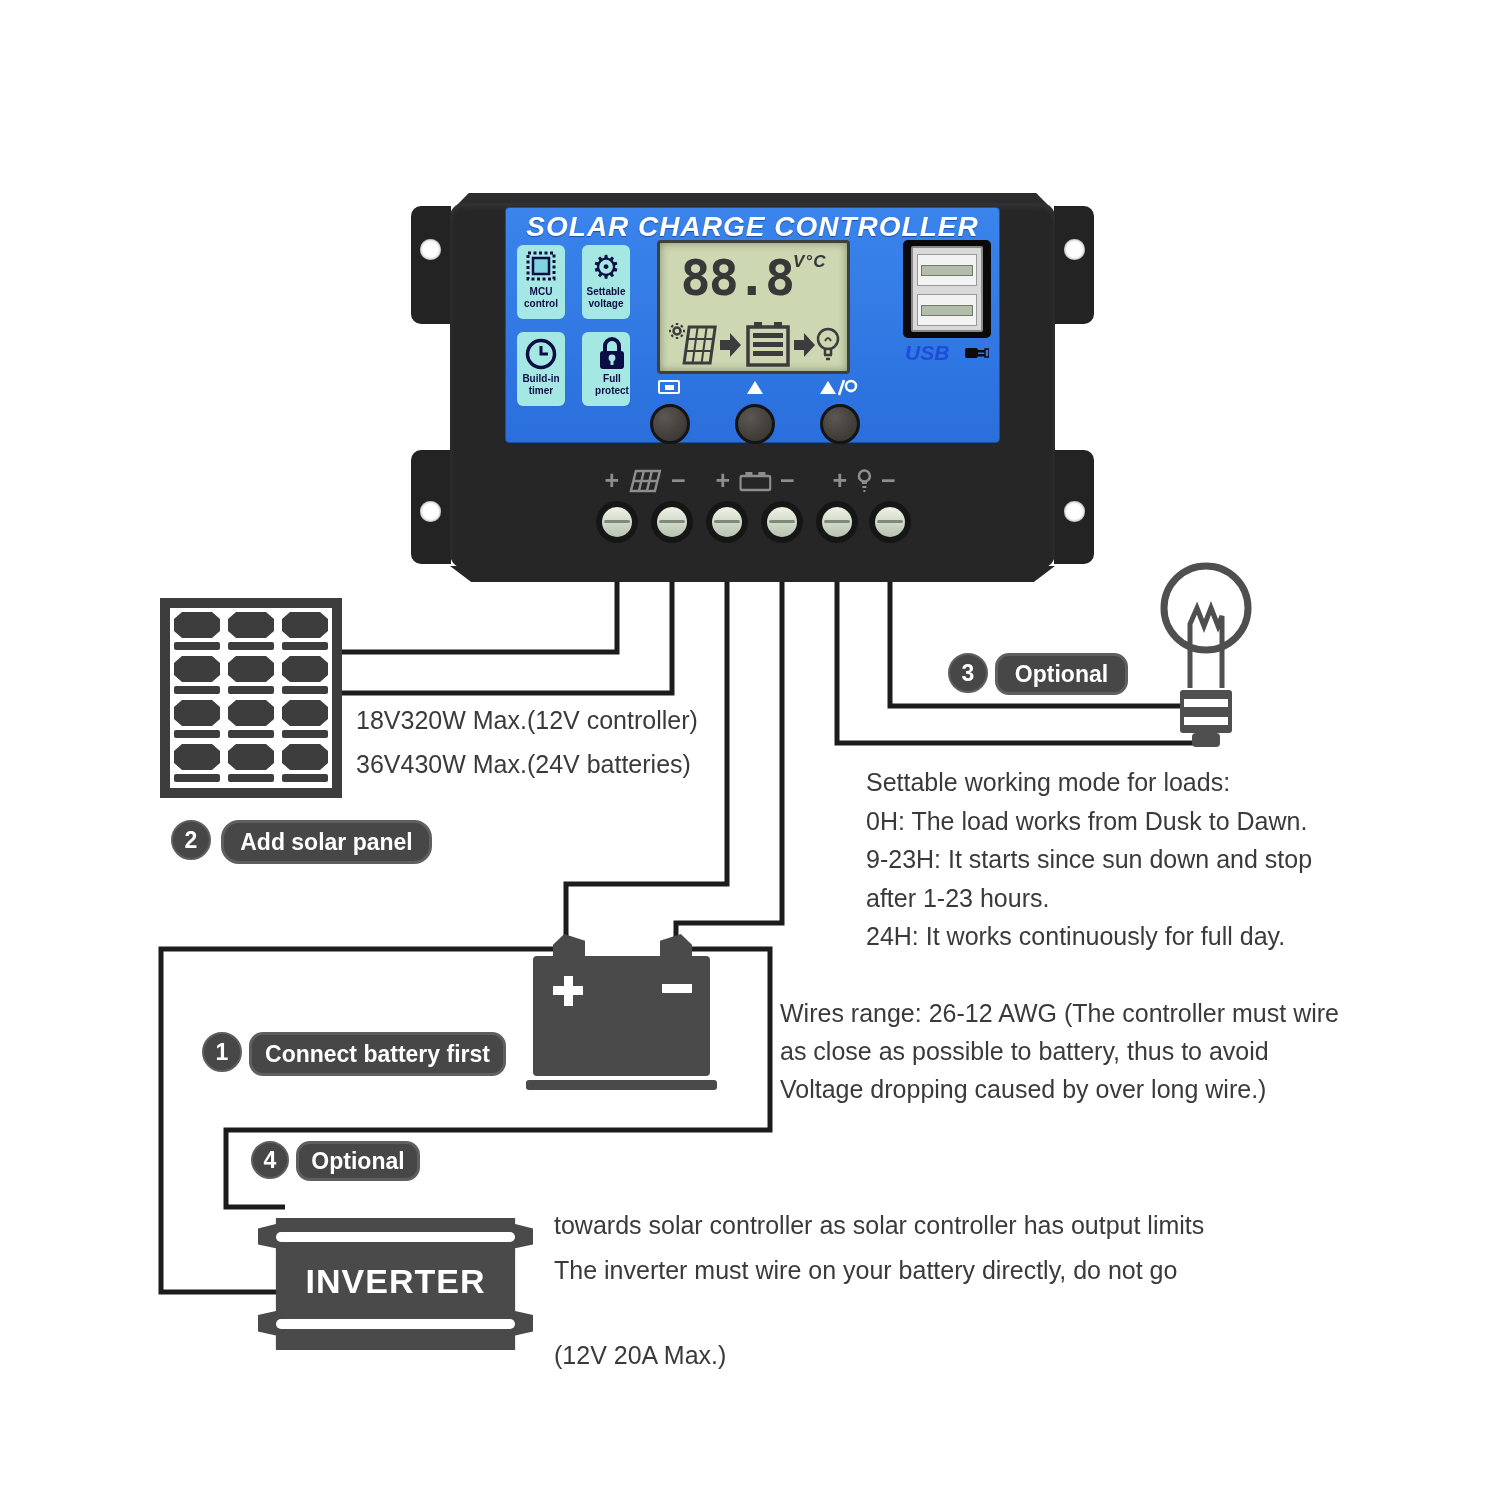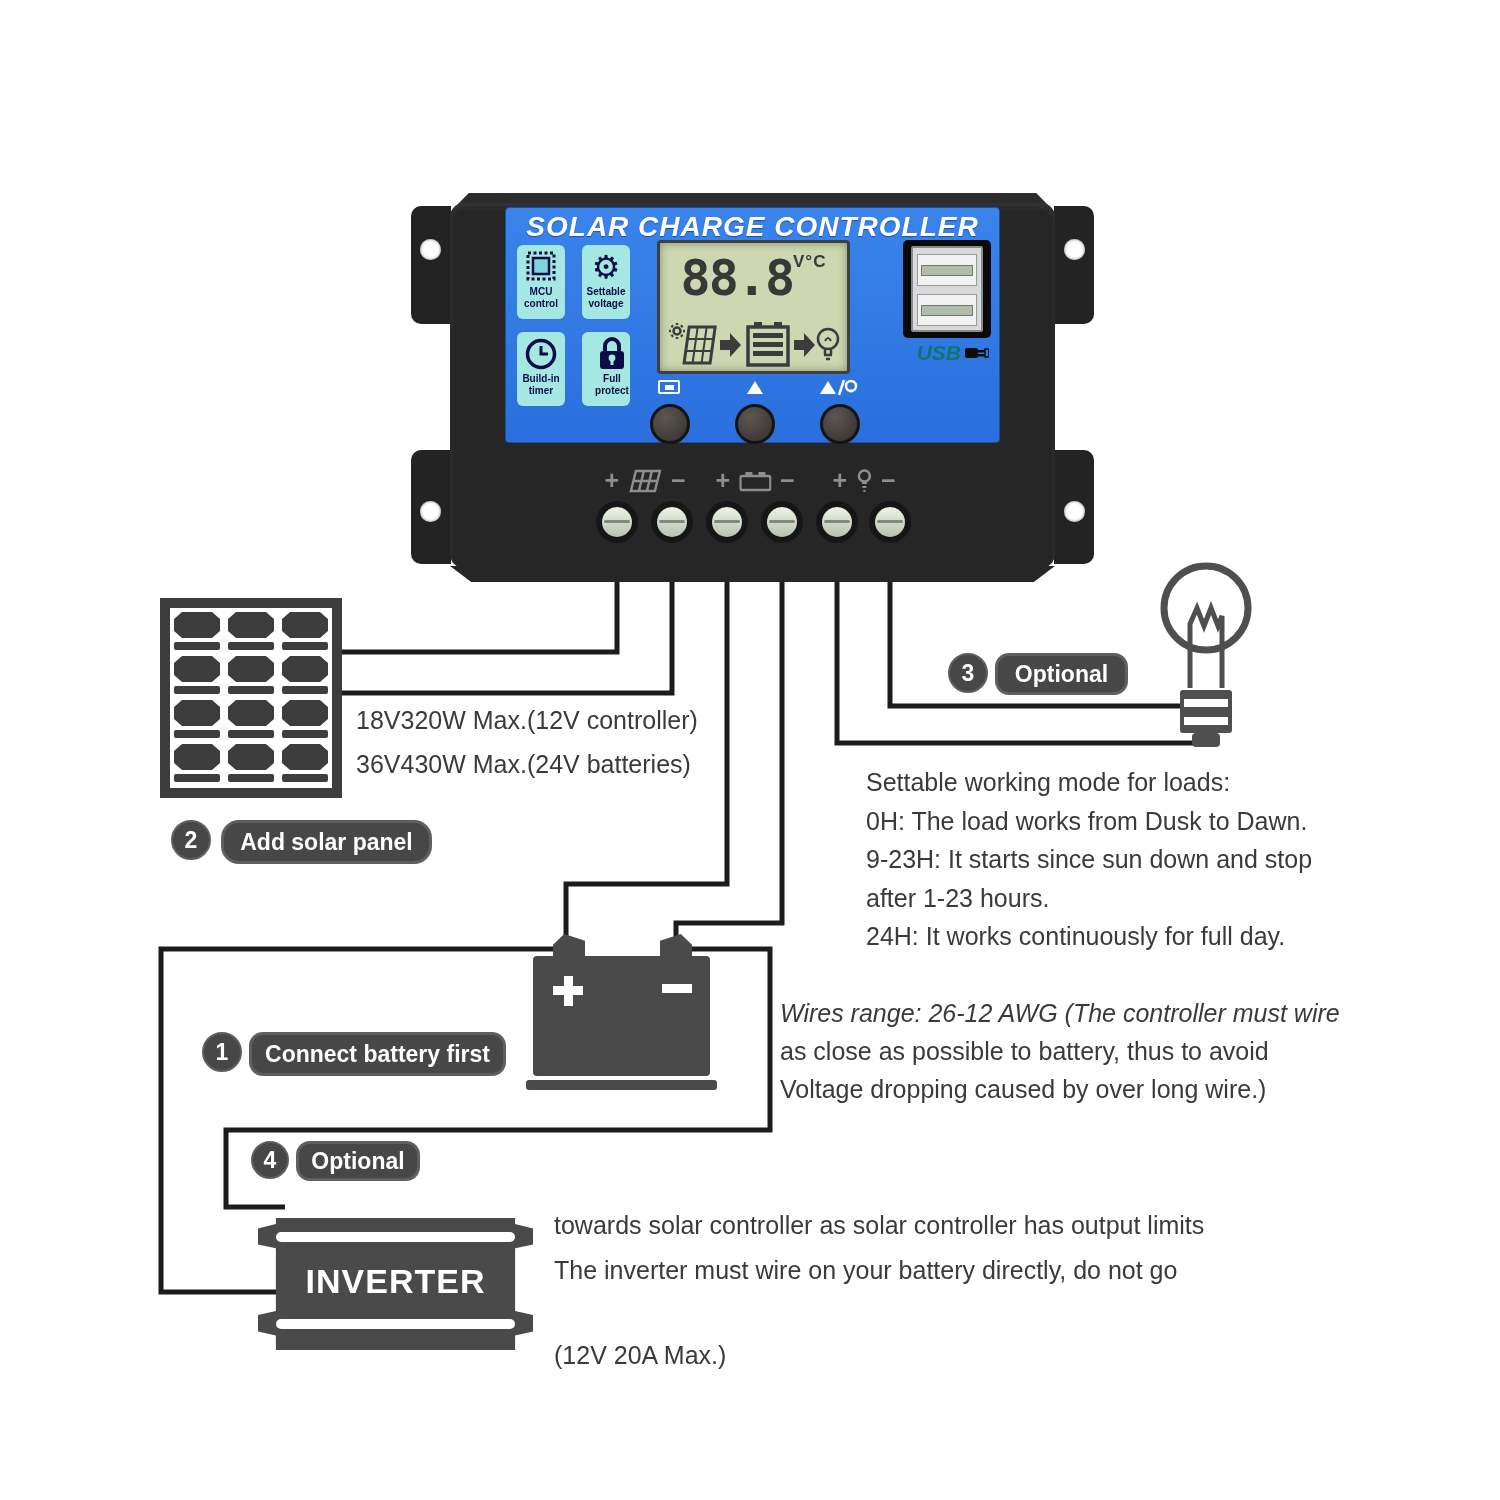--- a/index.html
+++ b/index.html
@@ -28,30 +28,30 @@
 
   .feature{width:48px;height:74px;background:#a5e8e3;border-radius:6px;padding-top:3px;
            display:flex;flex-direction:column;align-items:center;}
   .feature .fic{height:38px;display:flex;align-items:center;justify-content:center;color:#0d0d45;}
   .feature .flabel{font-size:10px;line-height:11.5px;font-weight:bold;color:#0d0d45;text-align:center;}
   .gear-glyph{font-size:32px;line-height:32px;font-family:"DejaVu Sans",sans-serif;}
 
   .lcd{background:#cdd7b2;border:3px solid #3f3f3f;border-radius:4px;box-shadow:inset 0 0 8px rgba(60,70,40,.5);}
   .lcd-digits{position:absolute;top:6px;left:0;width:100%;text-align:center;color:#383838;}
   .lcd-digits .val{font-family:"DejaVu Sans Mono",monospace;font-weight:bold;font-size:50px;letter-spacing:-2px;}
-  .lcd-digits .unit{font-size:17px;font-weight:bold;vertical-align:28px;letter-spacing:1px;}
+  .lcd-digits .unit{font-size:17px;font-weight:bold;vertical-align:28px;letter-spacing:1px;font-style:italic;}
   .lcd-icons{position:absolute;left:8px;top:78px;}
 
   .usb-bezel{background:#0a0a0a;border-radius:5px;}
   .usb-metal{position:absolute;left:8px;top:6px;width:72px;height:86px;background:#d9d9d9;
              border:2px solid #8a8a8a;border-radius:2px;}
   .usb-port{position:absolute;left:4px;width:60px;height:32px;background:#f2f2f2;border:1px solid #999;}
   .usb-tongue{position:absolute;left:3px;top:10px;width:52px;height:11px;background:#b2bcab;border:1px solid #6f7a68;}
-  .usb-logo{display:flex;align-items:center;gap:4px;justify-content:flex-end;width:84px;
-            color:#0f766e;font-weight:bold;font-style:italic;font-size:21px;letter-spacing:0px;}
+  .usb-logo{display:flex;align-items:center;gap:4px;justify-content:space-between;width:84px;
+            color:#1d4ed8;font-weight:bold;font-style:italic;font-size:21px;letter-spacing:0px;}
 
   .btn{width:40px;height:40px;border-radius:50%;background:radial-gradient(circle at 35% 30%,#5c5752,#332f2c);
        border:3px solid #141414;}
   .btn-label-rect{width:22px;height:14px;border:2px solid #fff;border-radius:2px;
                   display:flex;align-items:center;justify-content:center;}
   .btn-label-rect span{display:block;width:9px;height:5px;background:#fff;}
   .tri{width:0;height:0;border-left:8px solid transparent;border-right:8px solid transparent;
        border-bottom:13px solid #ffffff;}
 
   .tlabel{display:flex;align-items:center;gap:9px;color:#8e8e8e;font-size:25px;font-weight:bold;
@@ -336,21 +336,21 @@
 
   <div class="abs note" style="left:866px;top:763px;">
     <div style="line-height:38.5px;">Settable working mode for loads:</div>
     <div style="line-height:38.5px;">0H: The load works from Dusk to Dawn.</div>
     <div style="line-height:38.5px;">9-23H: It starts since sun down and stop</div>
     <div style="line-height:38.5px;">after 1-23 hours.</div>
     <div style="line-height:38.5px;">24H: It works continuously for full day.</div>
   </div>
 
   <div class="abs note" style="left:780px;top:994px;">
-    <div style="line-height:38px;font-style:italic;">Wires range: 26-12 AWG (The controller must wire</div>
+    <div style="line-height:38px;">Wires range: 26-12 AWG (The controller must wire</div>
     <div style="line-height:38px;">as close as possible to battery, thus to avoid</div>
     <div style="line-height:38px;">Voltage dropping caused by over long wire.)</div>
   </div>
 
   <div class="abs note" style="left:554px;top:1203px;">
     <div style="line-height:45px;">towards solar controller as solar controller has output limits</div>
     <div style="line-height:45px;">The inverter must wire on your battery directly, do not go</div>
     <div style="line-height:45px;margin-top:40px;">(12V 20A Max.)</div>
   </div>
 

